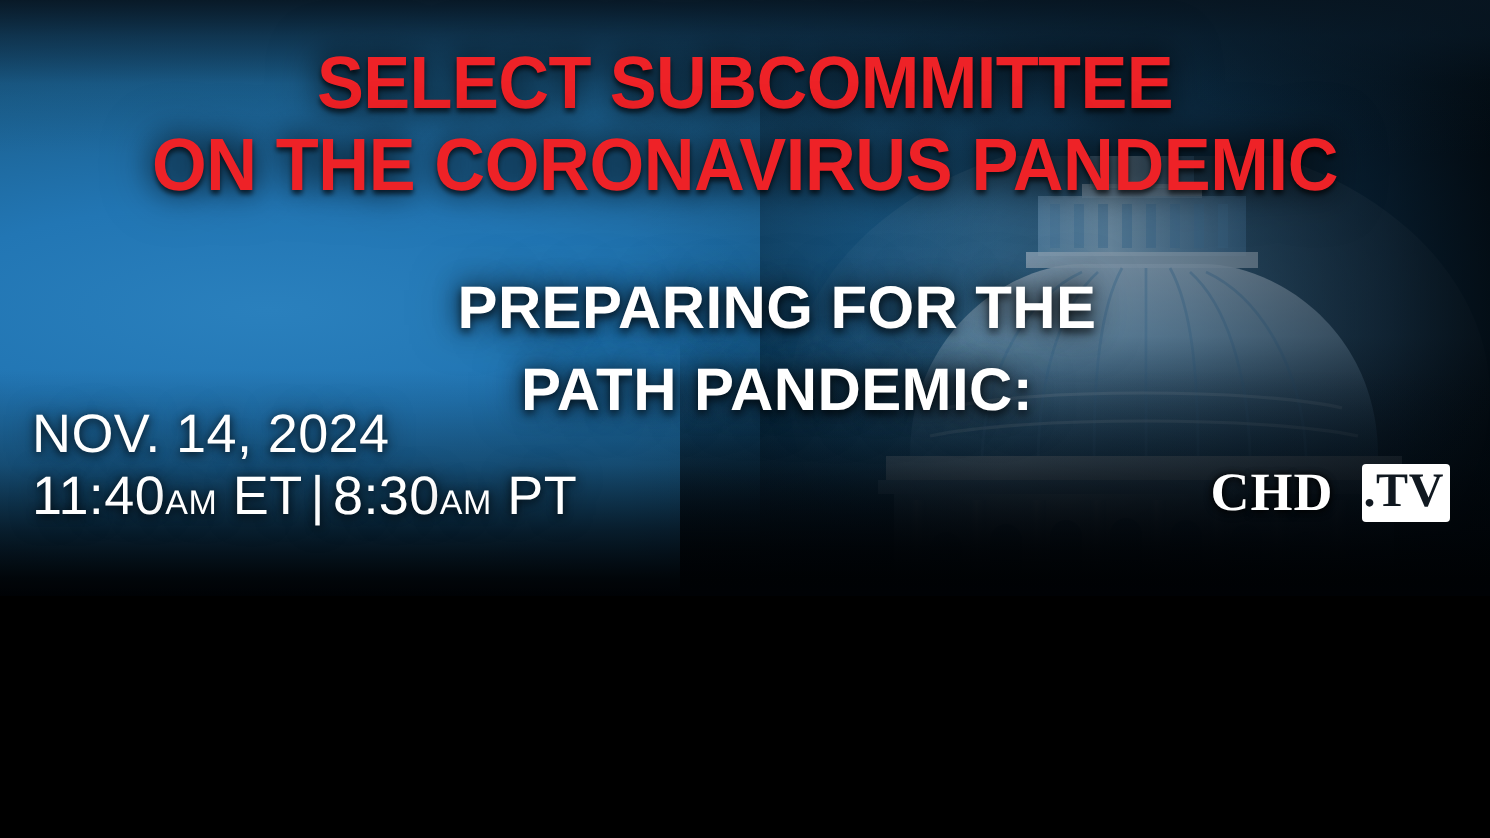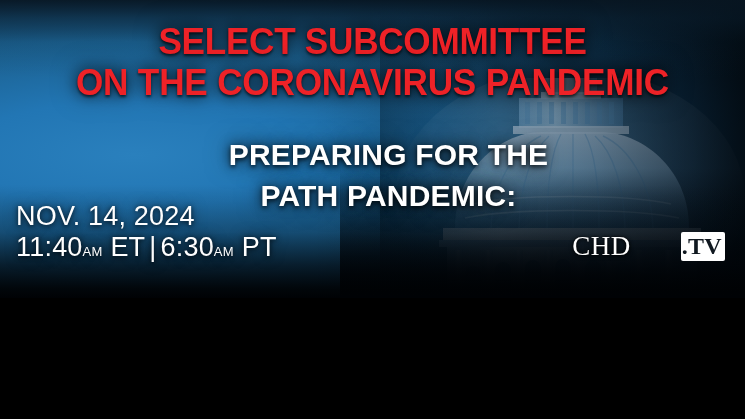--- a/index.html
+++ b/index.html
@@ -132,50 +132,49 @@
     line-height: 30px;
     letter-spacing: 0.2px;
     white-space: nowrap;
   }
   .dt-line2 {
     font-size: 27px;
     line-height: 32px;
     letter-spacing: 0.2px;
     white-space: nowrap;
   }
-  .ampm { font-size: 13px; letter-spacing: 0.3px; }
+  .ampm { font-size: 17px; letter-spacing: 0.3px; }
   .sep { padding: 0 4px; }
 
   
   .logo {
     position: absolute;
     right: 20px;
     bottom: 37px;
     display: flex;
     align-items: center;
     font-family: "Liberation Serif", serif;
     line-height: 1;
   }
   .logo-chd {
     color: #ffffff;
-    font-weight: normal;
+    font-weight: bold;
     font-size: 27px;
     letter-spacing: 0.5px;
     text-shadow: 0 0 3px rgba(0,0,0,0.9), 0 1px 4px rgba(0,0,0,0.8);
     padding-right: 14px;
   }
   .logo-tv {
     background: #ffffff;
     color: #101820;
     font-weight: bold;
     font-size: 24px;
     letter-spacing: 0.3px;
     padding: 2px 3px 3px 1px;
     border-radius: 2px;
-    margin-left: 36px;
   }
 </style>
 </head>
 <body>
 
 <div id="stage">
 
   <div class="bg-base"></div>
 
   <div class="capitol">
@@ -308,21 +307,21 @@
     <span class="l2">ON THE CORONAVIRUS PANDEMIC</span>
   </div>
 
   <div class="subhead">
     <span>PREPARING FOR THE</span>
     <span>PATH PANDEMIC:</span>
   </div>
 
   <div class="datetime">
     <div class="dt-line1">NOV. 14, 2024</div>
-    <div class="dt-line2"><span>11:40</span><span class="ampm">AM</span><span>&nbsp;</span><span>ET</span><span class="sep">|</span><span>6:30</span><span class="ampm">AM</span><span>&nbsp;</span><span>PT</span></div>
+    <div class="dt-line2"><span>11:40</span><span class="ampm">AM</span><span>&nbsp;</span><span>ET</span><span class="sep">|</span><span>8:30</span><span class="ampm">AM</span><span>&nbsp;</span><span>PT</span></div>
   </div>
 
   <div class="logo">
     <span class="logo-chd">CHD</span>
     <span class="logo-tv">.TV</span>
   </div>
 
 </div>
 
 </body></html>

